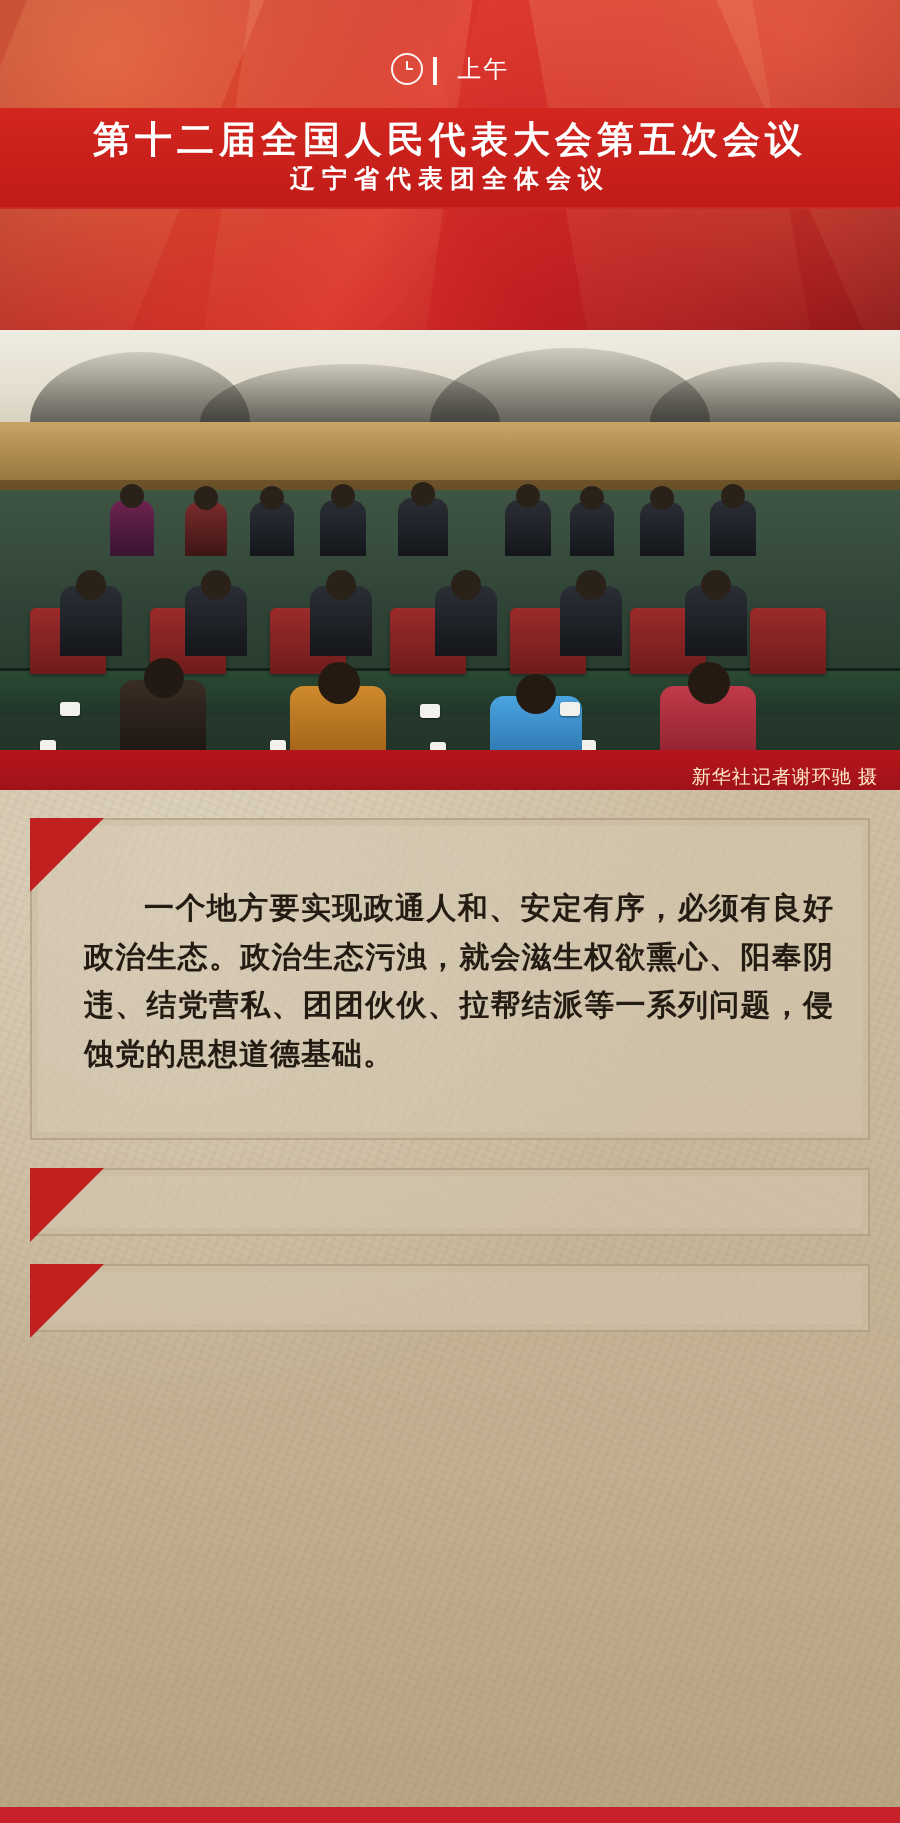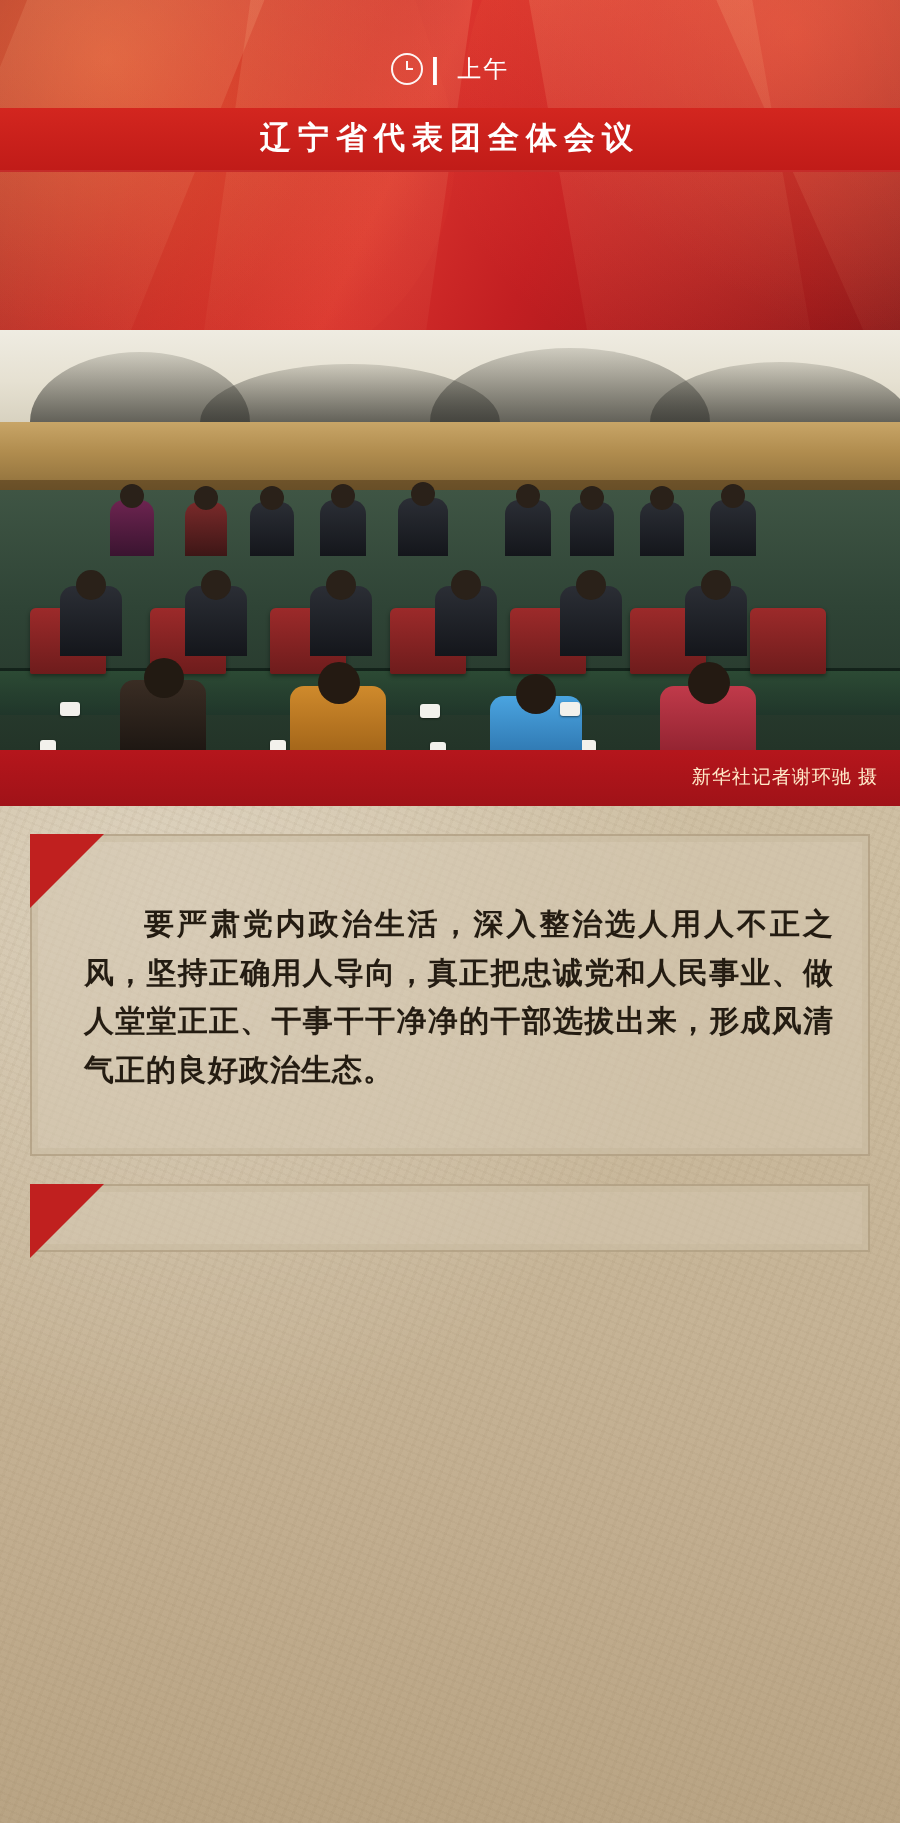--- a/index.html
+++ b/index.html
@@ -135,21 +135,21 @@
     box-shadow: 0 -2px 0 rgba(255,255,255,.08) inset;
   }
   .subtitle-line1 {
     font-size: 37px;
     font-weight: bold;
     color: #ffffff;
     letter-spacing: 5px;
     line-height: 1.2;
   }
   .subtitle-line2 {
-    font-size: 31px;
+    font-size: 25px;
     font-weight: bold;
     color: #ffffff;
     letter-spacing: 7px;
     line-height: 1.3;
   }
 
   
   .photo {
     position: relative;
     width: 900px;
@@ -216,21 +216,21 @@
   .cup {
     position: absolute;
     width: 16px; height: 12px;
     background: #f2f1ec;
     border-radius: 3px;
     box-shadow: 0 1px 2px rgba(0,0,0,.5);
   }
   .credit-band {
     position: relative;
     width: 900px;
-    height: 56px;
+    height: 40px;
     background: linear-gradient(to bottom, #b5161c, #a01218);
   }
   .credit-text {
     position: absolute;
     right: 22px;
     top: 14px;
     font-size: 19px;
     color: #ffe9c9;
     letter-spacing: 1px;
   }
@@ -297,20 +297,21 @@
     <div class="ray r4"></div>
 
     <div class="date-row">
       <span class="clock-icon"></span>
       <span class="date-sep">|</span>
       <span class="date-ampm">上午</span>
     </div>
 
 
     <div class="subtitle-band">
+      <div class="subtitle-line1">第十二届全国人民代表大会第五次会议</div>
       <div class="subtitle-line2">辽宁省代表团全体会议</div>
     </div>
   </div>
 
   <div class="photo">
     <div class="photo-mural">
       <div class="mural-mountain" style="left:30px;width:220px;height:70px;"></div>
       <div class="mural-mountain" style="left:200px;width:300px;height:58px;"></div>
       <div class="mural-mountain" style="left:430px;width:280px;height:74px;"></div>
       <div class="mural-mountain" style="left:650px;width:260px;height:60px;"></div>
@@ -381,25 +382,28 @@
       <div class="cup" style="left:560px; top:212px; width:20px; height:14px;"></div>
     </div>
   </div>
 
   <div class="credit-band">
     <div class="credit-text">新华社记者谢环驰 摄</div>
   </div>
 
   <div class="quotes">
 
-
     <div class="quote-card">
       <span class="corner"></span>
-      <p class="quote-text">要严肃党内政治生活，深入整治选人用人不正之风，坚持正确用人导向，真正把忠诚党和人民事业、做人堂堂正正、干事干干净净的干部选拔出来，形成风清气正的良好政治生态。</p>
+      <p class="quote-text">一个地方要实现政通人和、安定有序，必须有良好政治生态。政治生态污浊，就会滋生权欲熏心、阳奉阴违、结党营私、团团伙伙、拉帮结派等一系列问题，侵蚀党的思想道德基础。</p>
     </div>
 
     <div class="quote-card">
       <span class="corner"></span>
     </div>
 
+    <div class="quote-card">
+      <span class="corner"></span>
+    </div>
+
   </div>
 
 </div>
 
 </body></html>

